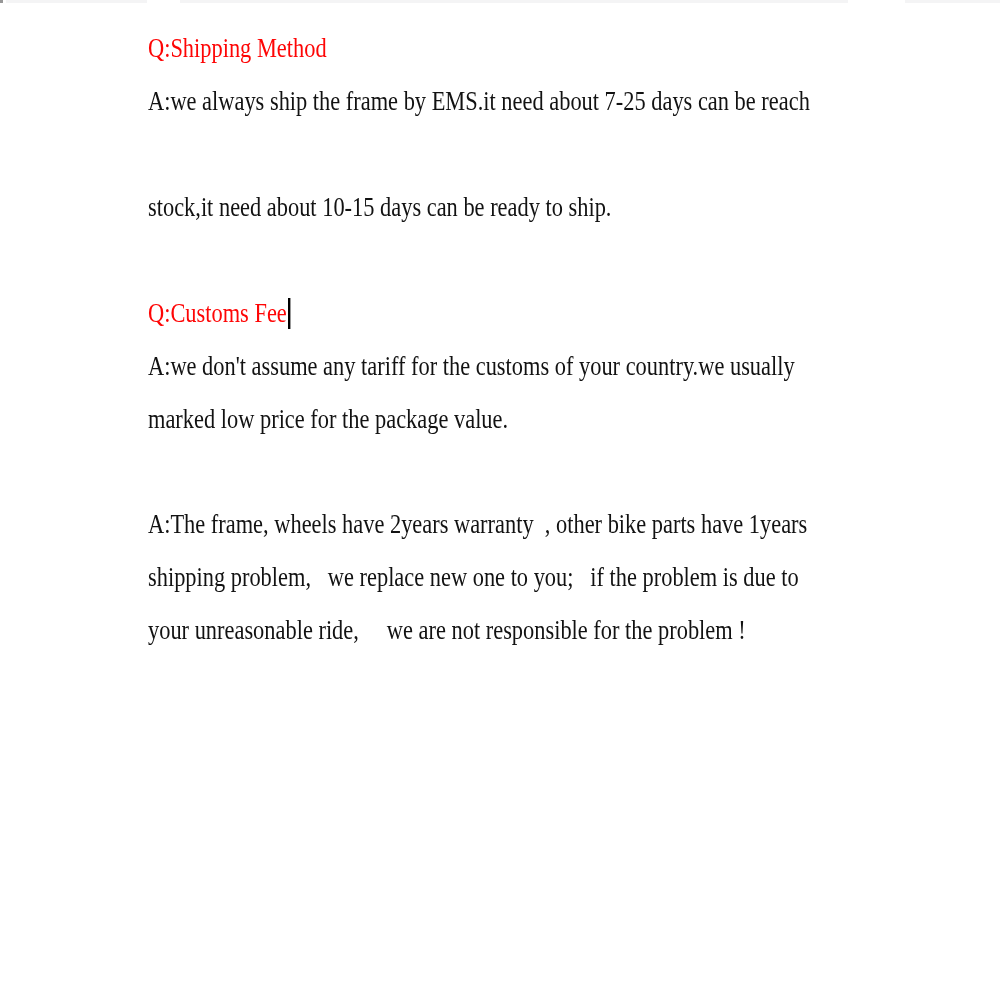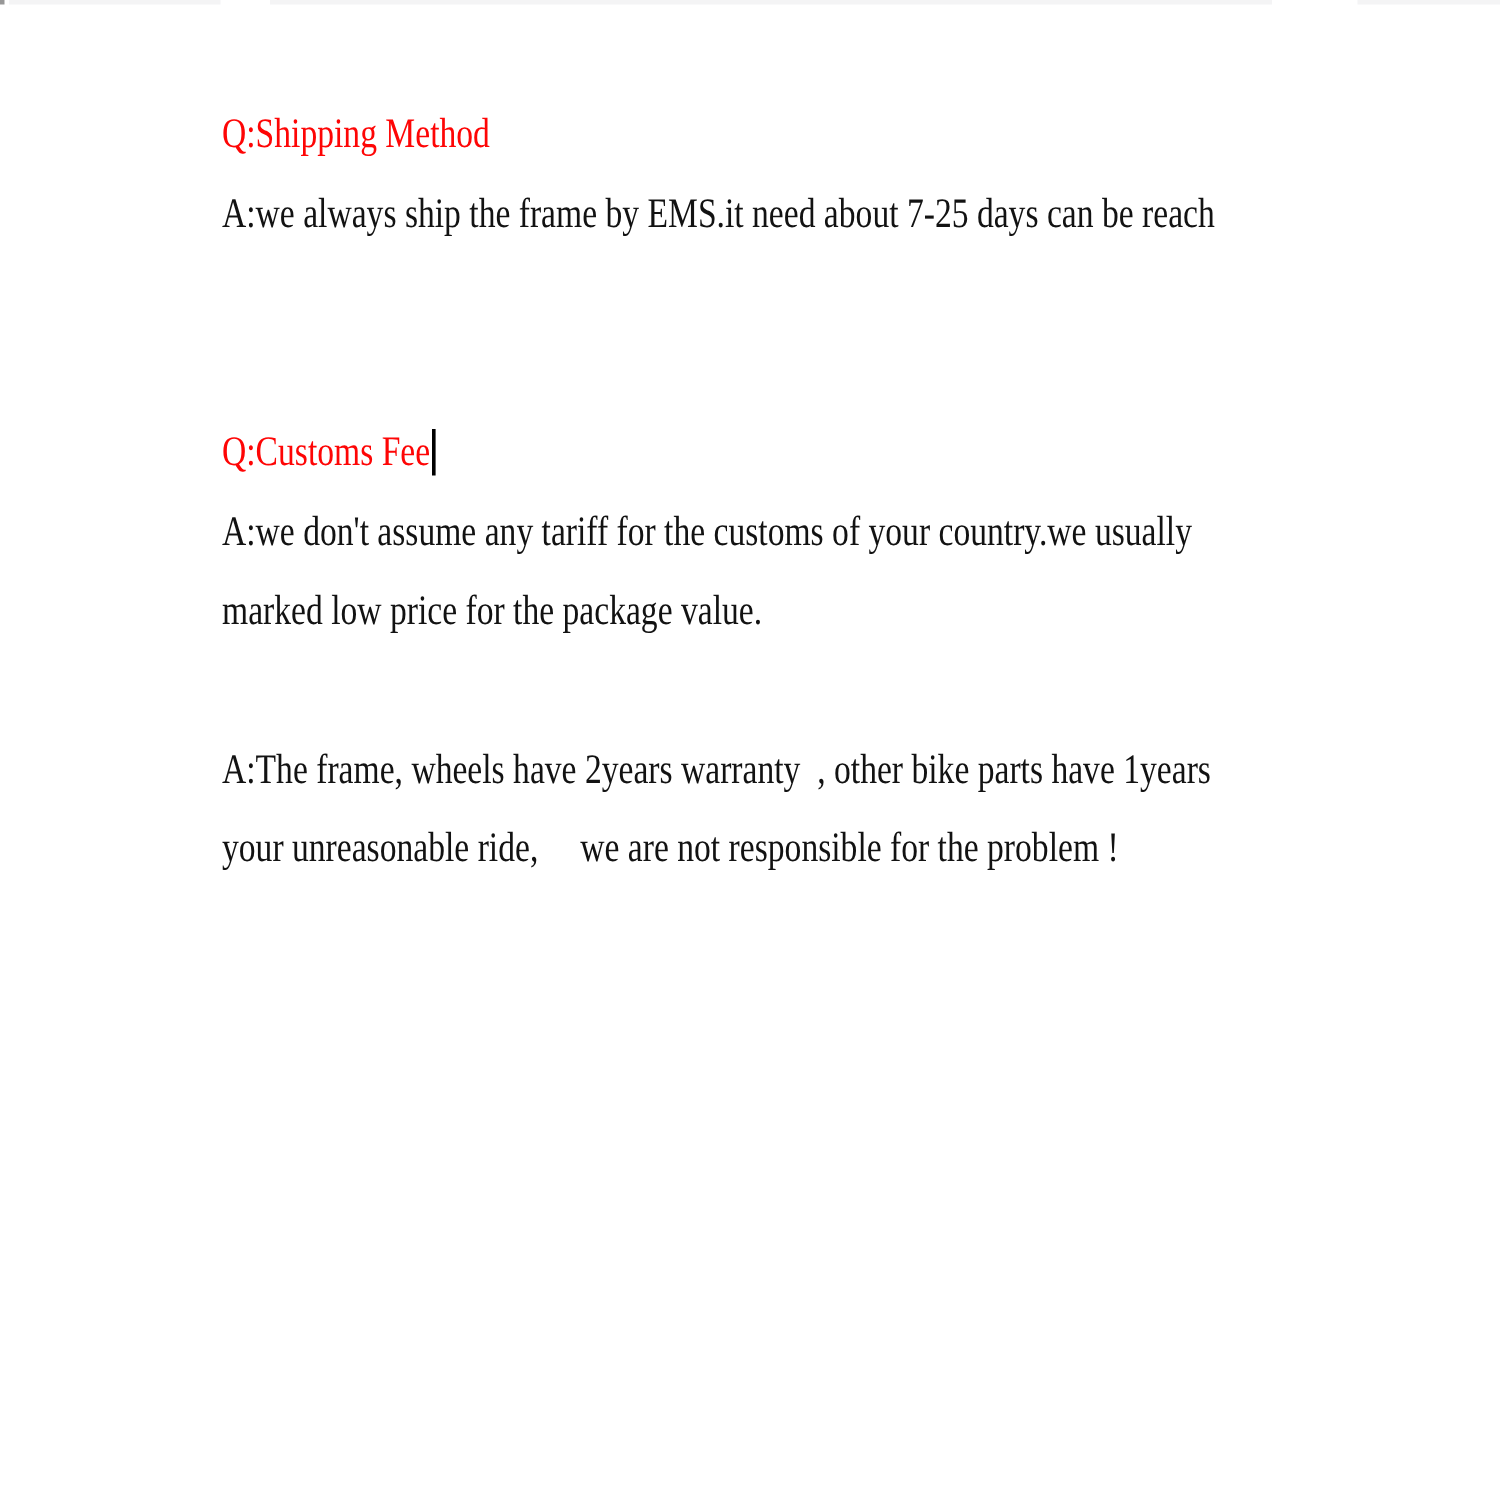--- a/index.html
+++ b/index.html
@@ -27,21 +27,21 @@
     left: 0;
     width: 3px;
     height: 3px;
     background: #979797;
   }
   .doc {
     position: absolute;
     left: 0;
     top: 0;
     width: 1000px;
-    padding-top: 64px;
+    padding-top: 22px;
   }
   .row {
     height: 52.9px;
     display: flex;
     align-items: center;
     padding-left: 148px;
   }
   .txt {
     display: inline-block;
     transform: scaleX(0.8);
@@ -72,33 +72,39 @@
 <div class="doc">
 
   <div class="row">
     <span class="txt q">Q:Shipping Method</span>
   </div>
   <div class="row">
     <span class="txt a">A:we always ship the frame by EMS.it need about 7-25 days can be reach</span>
   </div>
   <div class="row"></div>
 
+  <div class="row">
+    <span class="txt a">stock,it need about 10-15 days can be ready to ship.</span>
+  </div>
   <div class="row"></div>
 
   <div class="row">
     <span class="txt"><span class="q">Q:Customs Fee</span><span class="caret"></span></span>
   </div>
   <div class="row">
     <span class="txt a">A:we don't assume any tariff for the customs of your country.we usually</span>
   </div>
   <div class="row">
     <span class="txt a">marked low price for the package value.</span>
   </div>
   <div class="row"></div>
 
   <div class="row">
     <span class="txt a">A:The frame, wheels have 2years warranty  , other bike parts have 1years</span>
   </div>
   <div class="row">
+    <span class="txt a">shipping problem,   we replace new one to you;   if the problem is due to</span>
+  </div>
+  <div class="row">
     <span class="txt a">your unreasonable ride,     we are not responsible for the problem !</span>
   </div>
 
 </div>
 
 </body></html>

